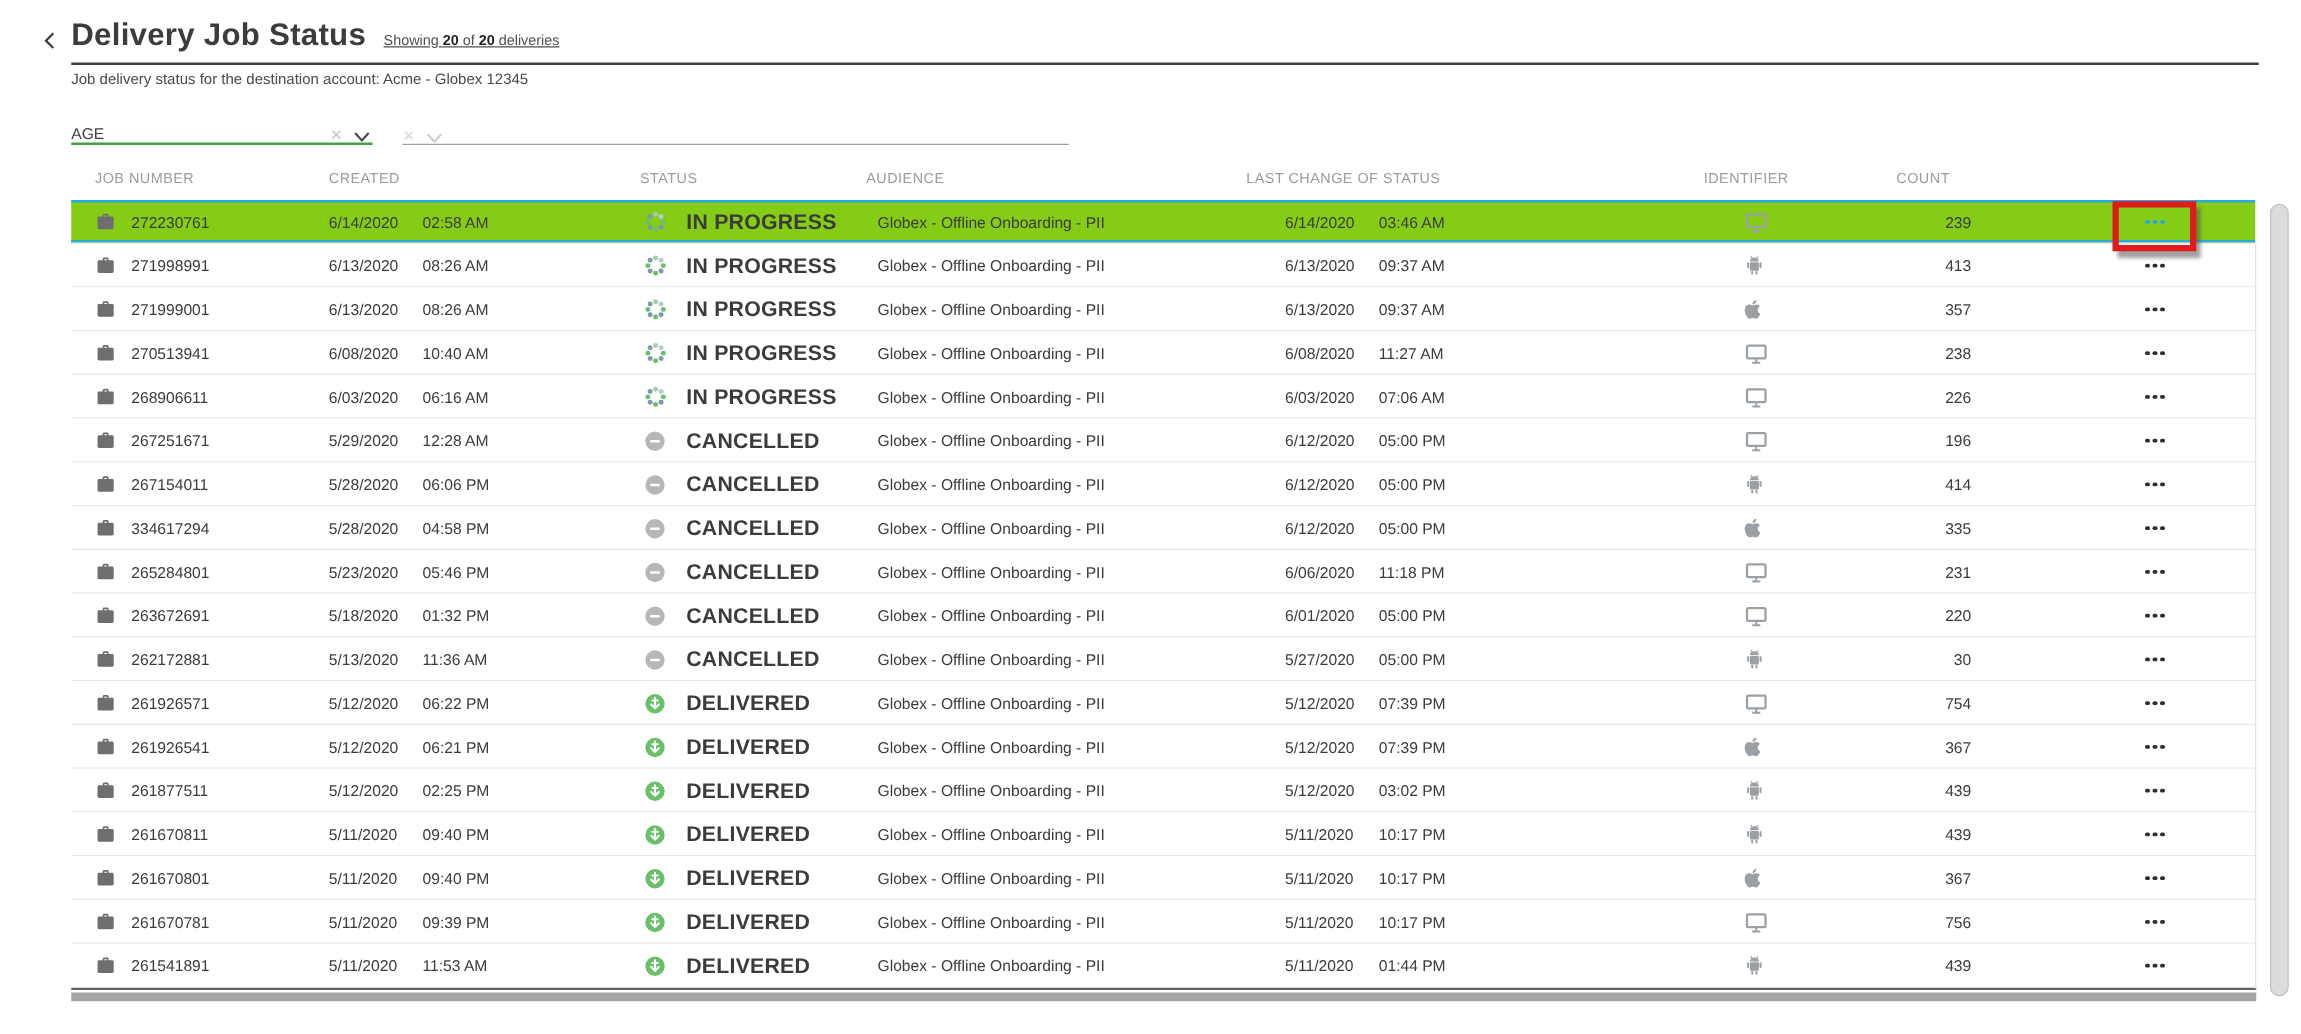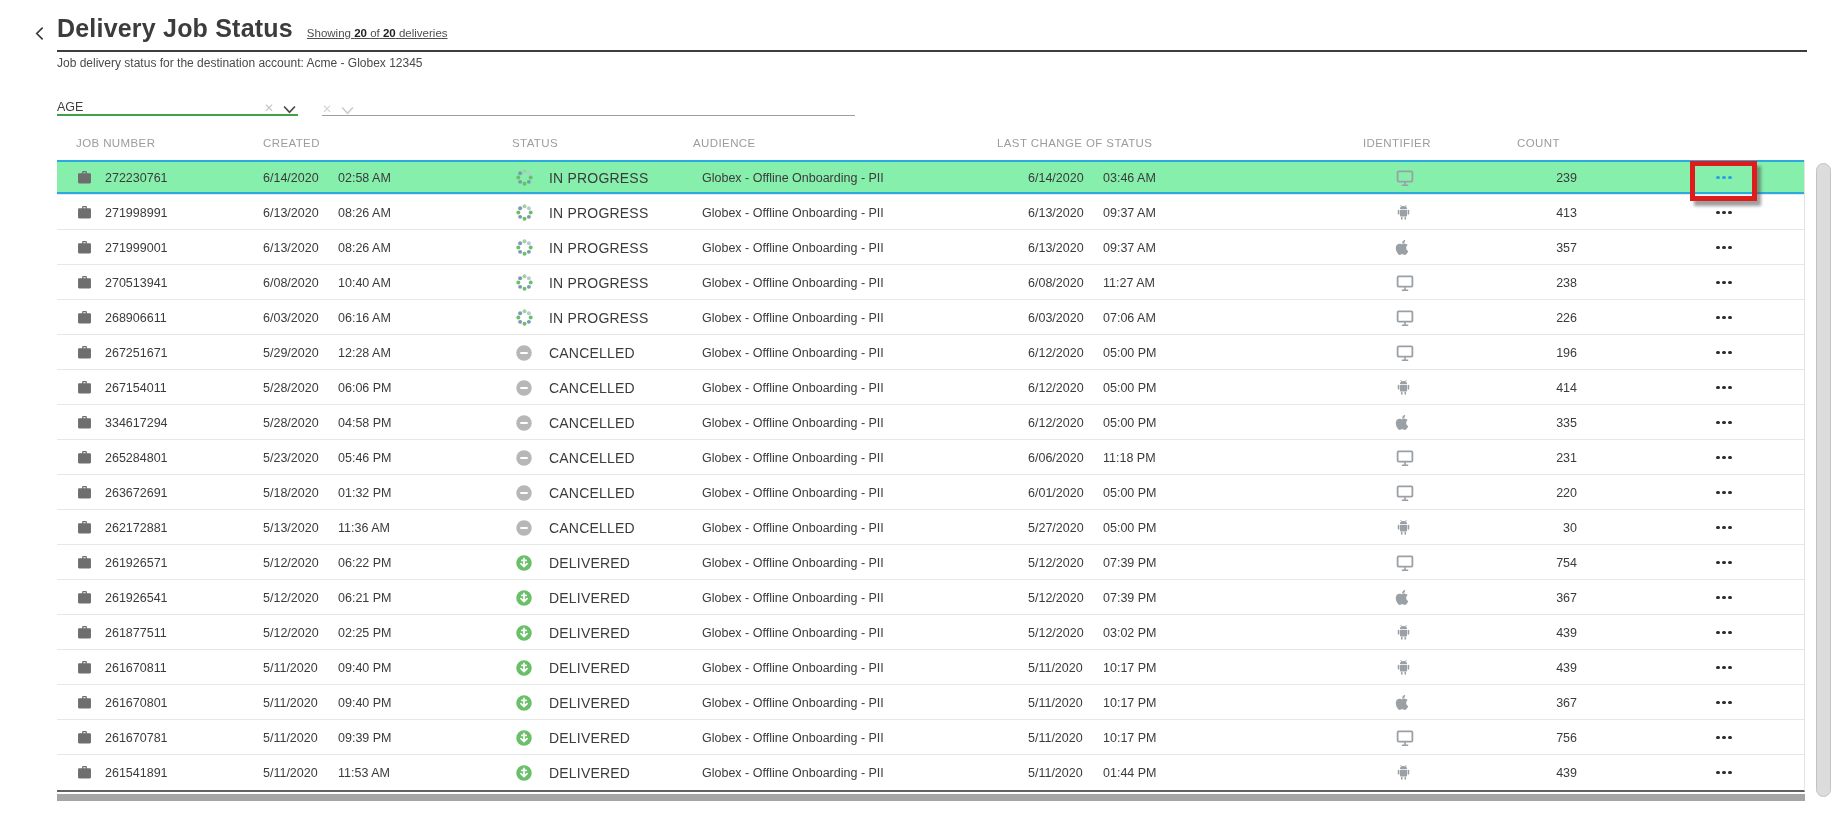--- a/index.html
+++ b/index.html
@@ -29,24 +29,24 @@
   
   .thead { left: 57px; top: 128px; width: 1748px; height: 32px; position: absolute; }
   .thead span { position: absolute; top: 9px; font-size: 11.5px; color: #9c9c9c; letter-spacing: .4px; }
   .h-job { left: 19px; } .h-created { left: 206px; } .h-status { left: 455px; }
   .h-aud { left: 636px; } .h-last { left: 940px; } .h-ident { left: 1306px; }
   .h-count { left: 1443px; width: 77px; text-align: center; }
 
   .tbody { left: 57px; top: 160px; width: 1748px; position: absolute; border-right: 1px solid #e3e3e3; border-bottom: 2px solid #616161; }
   .row { position: relative; height: 35px; border-bottom: 1px solid #e7e7e7; background: #fff; cursor: pointer; }
   .row:last-child { border-bottom: none; }
-  .row.selected { background: #86efac; box-shadow: inset 0 2px 0 #29abe2, inset 0 -2px 0 #29abe2; }
+  .row.selected { background: #84cc16; box-shadow: inset 0 2px 0 #29abe2, inset 0 -2px 0 #29abe2; }
   .cell { position: absolute; top: 0; height: 35px; display: flex; align-items: center; font-size: 12.5px; color: #3b3b3b; white-space: nowrap; }
   .c-brief { left: 19px; } .c-job { left: 48px; } .c-cdate { left: 206px; } .c-ctime { left: 281px; }
-  .c-sicon { left: 458px; } .c-stext { left: 492px; font-size: 14px; letter-spacing: .2px; }
+  .c-sicon { left: 458px; } .c-stext { left: 492px; font-size: 17px; letter-spacing: .2px; font-weight: bold; }
   .c-aud { left: 645px; } .c-ldate { left: 971px; } .c-ltime { left: 1046px; }
   .c-ident { left: 1338px; } .c-count { left: 1443px; width: 77px; justify-content: flex-end; }
   .c-actions { left: 1649px; width: 36px; justify-content: center; cursor: pointer; }
 
   
   .c-sicon svg, .c-ident svg { display: none; }
   .row.status-in-progress .spinner-icon { display: block; }
   .row.status-cancelled .cancelled-icon { display: block; }
   .row.status-delivered .delivered-icon { display: block; }
   .row.id-desktop .desktop-icon { display: block; }

